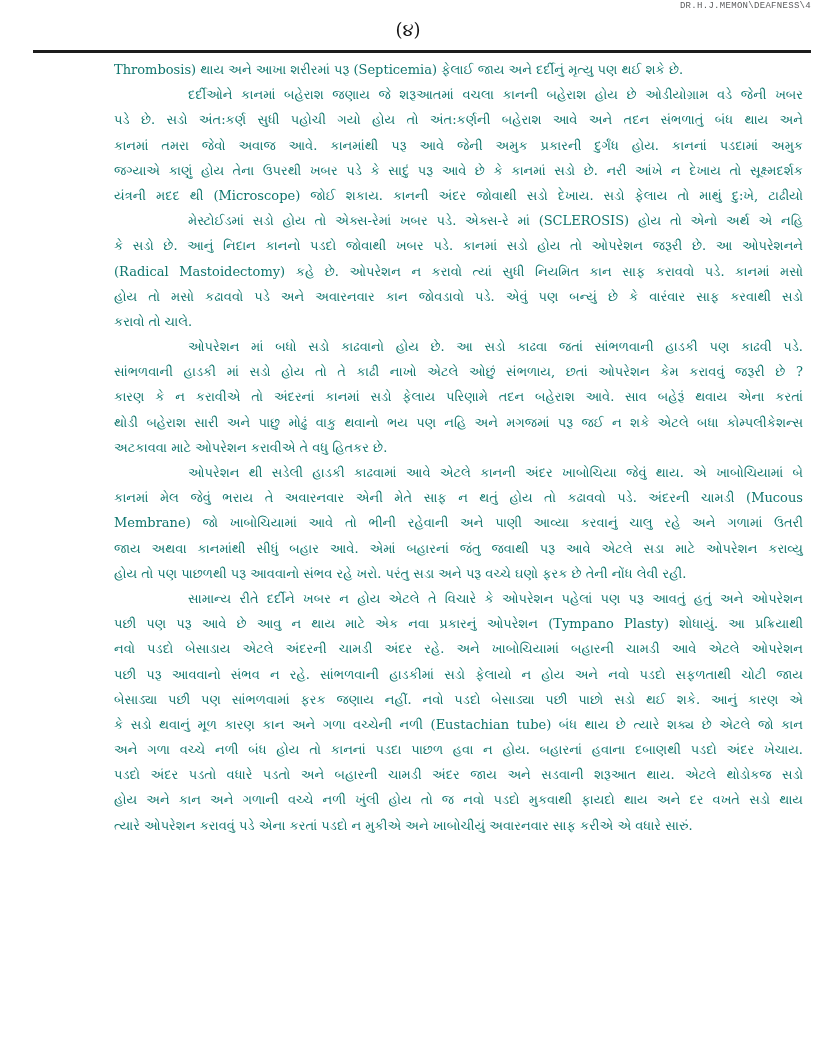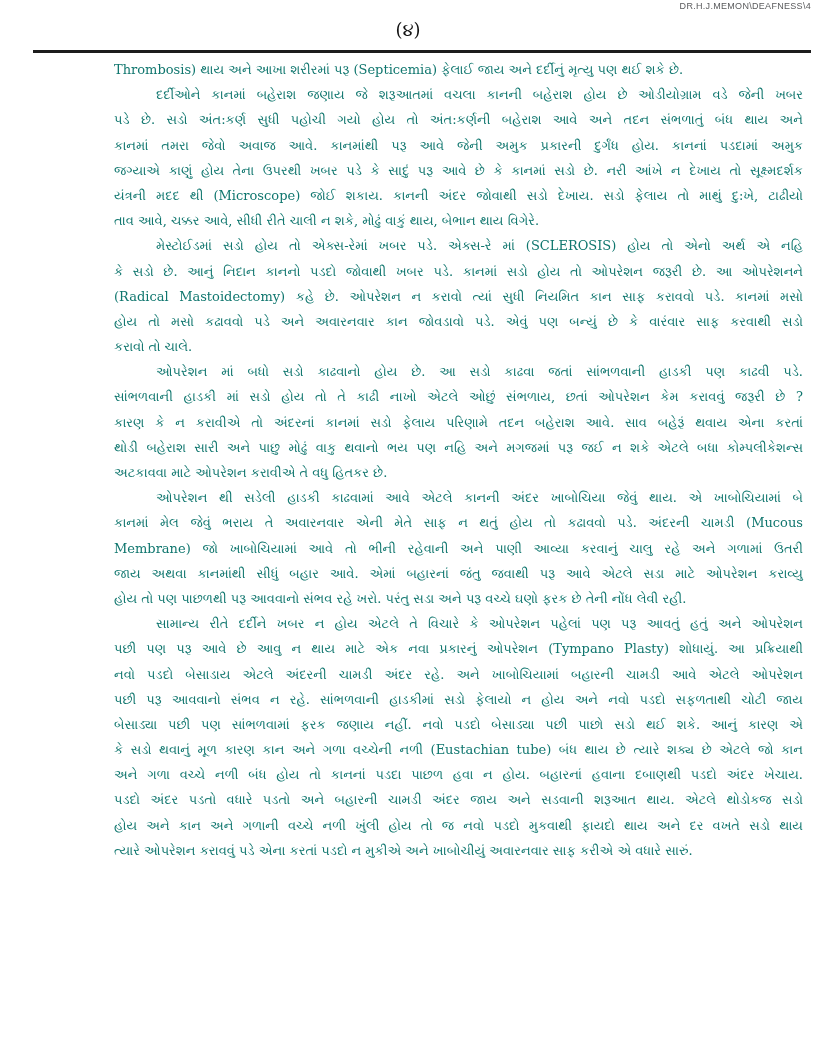--- a/index.html
+++ b/index.html
@@ -13,21 +13,21 @@
     height: 1056px;
     background: #ffffff;
     overflow: hidden;
     font-family: "DejaVu Serif", "Liberation Serif", serif;
     color: #141414;
   }
   .header-ref {
     position: absolute;
     top: 1px;
     right: 5px;
-    font-family: Liberation Sans, sans-serif;
+    font-family: Liberation Mono, monospace;
     font-size: 9px;
     letter-spacing: 0.3px;
     color: #595a5c;
     white-space: nowrap;
     padding-left: 28px;
   }
   .page-number {
     position: absolute;
     top: 19px;
     left: 0;
@@ -57,40 +57,39 @@
   .line {
     text-align: justify;
     text-align-last: justify;
     height: 25.2px;
     overflow: visible;
     white-space: nowrap;
   }
   
   .line { white-space: normal; }
   .line.last { text-align-last: left; }
-  .line.indent { text-indent: 42px; }
+  .line.indent { text-indent: 42px; margin-left: 32px; }
 </style>
 </head>
 <body>
 
 <div class="page">
   <div class="header-ref">DR.H.J.MEMON\DEAFNESS\4</div>
   <div class="page-number">(૪)</div>
   <div class="rule"></div>
   <div class="doc-body" id="doc-body">
       <div class="para">
         <div class="line last">Thrombosis) થાય અને આખા શરીરમાં પરૂ (Septicemia) ફેલાઈ જાય અને દર્દીનું મૃત્યુ પણ થઈ શકે છે.</div>
       </div>
       <div class="para">
         <div class="line indent">દર્દીઓને કાનમાં બહેરાશ જણાય જે શરૂઆતમાં વચલા કાનની બહેરાશ હોય છે ઓડીયોગ્રામ વડે જેની ખબર</div>
         <div class="line">પડે છે. સડો અંત:કર્ણ સુધી પહોચી ગયો હોય તો અંત:કર્ણની બહેરાશ આવે અને તદન સંભળાતું બંધ થાય અને</div>
         <div class="line">કાનમાં તમરા જેવો અવાજ આવે. કાનમાંથી પરૂ આવે જેની અમુક પ્રકારની દુર્ગંધ હોય. કાનનાં પડદામાં અમુક</div>
         <div class="line">જગ્યાએ કાણું હોય તેના ઉપરથી ખબર પડે કે સાદું પરૂ આવે છે કે કાનમાં સડો છે. નરી આંખે ન દેખાય તો સૂક્ષ્મદર્શક</div>
         <div class="line">યંત્રની મદદ થી (Microscope) જોઈ શકાય. કાનની અંદર જોવાથી સડો દેખાય. સડો ફેલાય તો માથું દુ:ખે, ટાઢીયો</div>
-        <div class="line last">તાવ આવે, ચક્કર આવે, સીધી રીતે ચાલી ન શકે, મોઢું વાકું થાય, બેભાન થાય વિગેરે.</div>
       </div>
       <div class="para">
         <div class="line indent">મેસ્ટોઈડમાં સડો હોય તો એક્સ-રેમાં ખબર પડે. એક્સ-રે માં (SCLEROSIS) હોય તો એનો અર્થ એ નહિ</div>
         <div class="line">કે સડો છે. આનું નિદાન કાનનો પડદો જોવાથી ખબર પડે. કાનમાં સડો હોય તો ઓપરેશન જરૂરી છે. આ ઓપરેશનને</div>
         <div class="line">(Radical Mastoidectomy) કહે છે. ઓપરેશન ન કરાવો ત્યાં સુધી નિયમિત કાન સાફ કરાવવો પડે. કાનમાં મસો</div>
         <div class="line">હોય તો મસો કઢાવવો પડે અને અવારનવાર કાન જોવડાવો પડે. એવું પણ બન્યું છે કે વારંવાર સાફ કરવાથી સડો</div>
         <div class="line last">કરાવો તો ચાલે.</div>
       </div>
       <div class="para">
         <div class="line indent">ઓપરેશન માં બધો સડો કાઢવાનો હોય છે. આ સડો કાઢવા જતાં સાંભળવાની હાડકી પણ કાઢવી પડે.</div>

